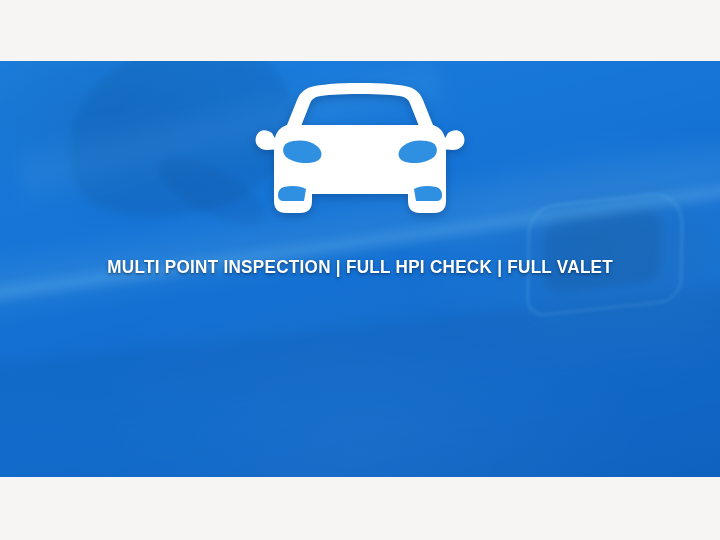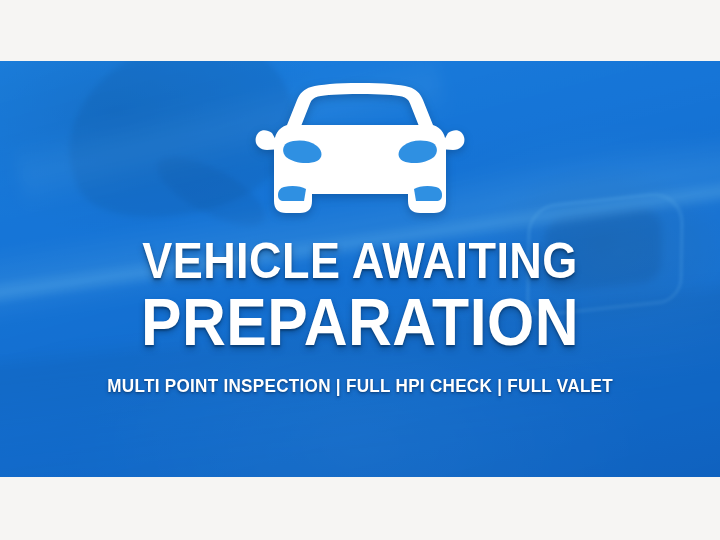--- a/index.html
+++ b/index.html
@@ -278,24 +278,20 @@
 
             <path fill="#2f90e2" d="M179 68 c-10 -4 -22 -3 -30 3 c-6 5 -6 12 0 15 c9 4 24 2 31 -4 c4 -4 4 -11 -1 -14 Z"></path>
 
             <path fill="#2f90e2" d="M30 112 c8 -2 17 -1 22 2 l-2 12 l-20 0 c-4 0 -6 -2 -6 -6 c0 -4 2 -7 6 -8 Z"></path>
 
             <path fill="#2f90e2" d="M182 112 c-8 -2 -17 -1 -22 2 l2 12 l20 0 c4 0 6 -2 6 -6 c0 -4 -2 -7 -6 -8 Z"></path>
           </g>
         </svg>
       </div>
 
-      <div class="headline-block">
-        <div class="line-1">VEHICLE AWAITING</div>
-        <div class="line-2">PREPARATION</div>
-      </div>
 
       <div class="sub-line">MULTI POINT INSPECTION | FULL HPI CHECK | FULL VALET</div>
 
     </div>
   </div>
 
   <div class="letterbox bottom"></div>
 
 </div>
 

